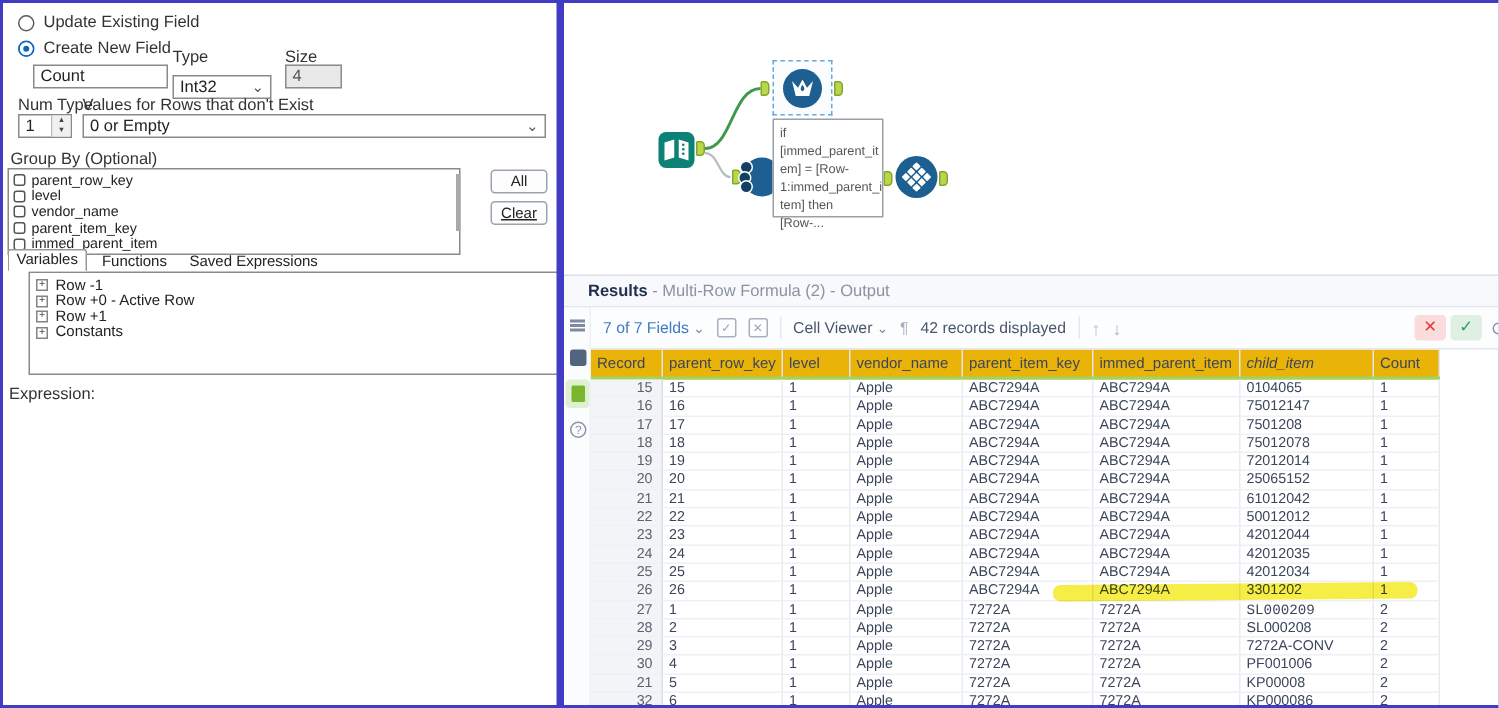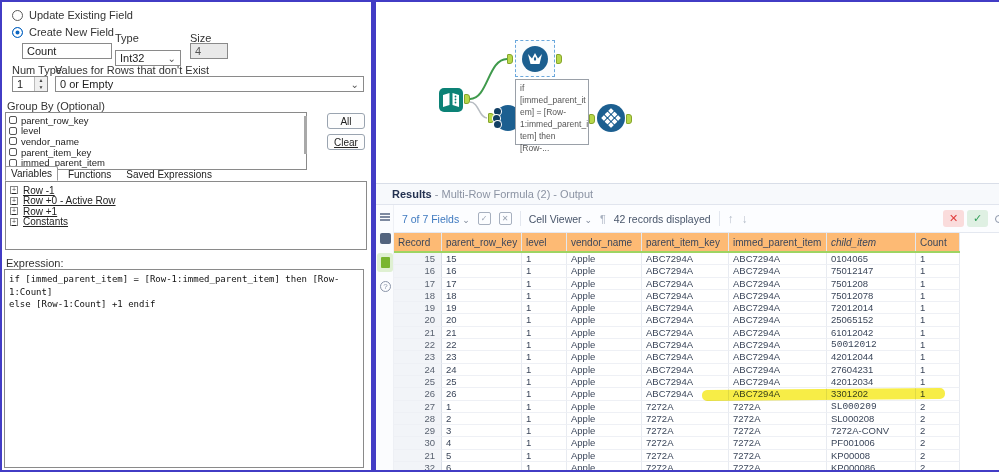--- a/index.html
+++ b/index.html
@@ -59,21 +59,21 @@
   .ticon { width:13px; height:13px; border:1px solid #a7b0bf; border-radius:2px; font-size:8px; line-height:11px; text-align:center; color:#9aa3b2; }
   .arrowgly { color:#b4bcc9; font-size:12px; }
   .sqbtn { width:21px; height:17px; border-radius:3px; text-align:center; line-height:17px; font-size:11px; position:absolute; top:5px; }
   .sqbtn.x { background:#fadcdc; color:#e03c3c; }
   .sqbtn.ok { background:#dff0e3; color:#2f9e57; }
   .mag { position:absolute; width:8px; height:8px; border:1.5px solid #8a94a8; border-radius:50%; }
   .mag::after { content:""; position:absolute; left:6px; top:7px; width:4px; height:1.5px; background:#8a94a8; transform:rotate(45deg); }
 
   .dtable { position:absolute; left:18px; top:49px; width:566px; height:237px; overflow:hidden; }
   .drow { display:flex; height:12.3px; }
-  .dhead { display:flex; height:20px; background:#fdba74; border-bottom:2px solid #9ed462; }
+  .dhead { display:flex; height:20px; background:#eab308; border-bottom:2px solid #9ed462; }
   .dhead .c { font-size:10px; color:#3b465a; padding:4px 0 0 4px; border-right:1px solid #e3e7ee; white-space:nowrap; overflow:hidden; }
   .drow .c { font-size:9.5px; color:#3b465a; line-height:12.3px; padding-left:4px; border-right:1px solid #e8ebf1; border-bottom:1px solid #eef0f5; white-space:nowrap; overflow:hidden; }
   .drow .c.gut { background:#f2f4f8; border-right:1px solid #d9dee6; text-align:right; padding:0 6px 0 0; color:#5a6270; }
   .hl-marker { position:absolute; background:#f4e600; opacity:0.72; border-radius:5px; mix-blend-mode:multiply; transform:rotate(-0.5deg); z-index:6; }
 </style>
 </head>
 <body>
 
 <div class="frame">
 
@@ -125,42 +125,40 @@
       </div>
     <div class="abs scrollthumb" style="left:302px;top:114px;height:38px;"></div>
     <div class="abs wbtn" style="left:325px;top:111px;width:38px;height:16px;">All</div>
     <div class="abs wbtn" style="left:325px;top:132px;width:38px;height:16px;text-decoration:underline;">Clear</div>
 
     <div class="abs tabbar" style="left:3px;top:164px;">
         <div class="tab active">Variables</div>
         <div class="tab">Functions</div>
         <div class="tab">Saved Expressions</div>
       </div>
-    <div class="abs treebox" style="left:3px;top:179px;width:362px;height:69px;text-decoration:underline;">
+    <div class="abs treebox" style="left:17px;top:179px;width:362px;height:69px;">
         <div class="tree-item">
           <span class="exp">+</span>
           <span class="t">Row -1</span>
         </div>
         <div class="tree-item">
           <span class="exp">+</span>
           <span class="t">Row +0 - Active Row</span>
         </div>
         <div class="tree-item">
           <span class="exp">+</span>
           <span class="t">Row +1</span>
         </div>
         <div class="tree-item">
           <span class="exp">+</span>
           <span class="t">Constants</span>
         </div>
       </div>
 
     <div class="abs lbl" style="left:4px;top:255px;">Expression:</div>
-    <div class="abs exprbox" style="left:2px;top:267px;width:360px;height:199px;">if [immed_parent_item] = [Row-1:immed_parent_item] then [Row-1:Count]
-else [Row-1:Count] +1 endif</div>
   </div>
 
   <div class="vdivider"></div>
 
   <div class="canvas">
     <svg width="623" height="182" style="position:absolute;left:0;top:0;">
       <path d="M94,97 C112,97 112,57 131,57" stroke="#3f9a4c" stroke-width="2" fill="none"></path>
       <path d="M94,100 C103,100 103,116 111,116" stroke="#b7bcc2" stroke-width="1.5" fill="none"></path>
       <path d="M146,116 L213,117" stroke="#b7bcc2" stroke-width="1.5" fill="none"></path>
     </svg>
@@ -333,41 +331,41 @@
             <div class="c" style="width: 89px;">61012042</div>
             <div class="c" style="width: 44px;">1</div>
           </div>
           <div class="drow">
             <div class="c gut" style="width: 48px;">22</div>
             <div class="c" style="width: 80px;">22</div>
             <div class="c" style="width: 45px;">1</div>
             <div class="c" style="width: 75px;">Apple</div>
             <div class="c" style="width: 87px;">ABC7294A</div>
             <div class="c" style="width: 98px;">ABC7294A</div>
-            <div class="c" style="width: 89px; font-family: Liberation Mono, monospace;">50012012</div>
+            <div class="c" style="width: 89px;">50012012</div>
             <div class="c" style="width: 44px;">1</div>
           </div>
           <div class="drow">
             <div class="c gut" style="width: 48px;">23</div>
             <div class="c" style="width: 80px;">23</div>
             <div class="c" style="width: 45px;">1</div>
             <div class="c" style="width: 75px;">Apple</div>
             <div class="c" style="width: 87px;">ABC7294A</div>
             <div class="c" style="width: 98px;">ABC7294A</div>
             <div class="c" style="width: 89px;">42012044</div>
             <div class="c" style="width: 44px;">1</div>
           </div>
           <div class="drow">
             <div class="c gut" style="width: 48px;">24</div>
             <div class="c" style="width: 80px;">24</div>
             <div class="c" style="width: 45px;">1</div>
             <div class="c" style="width: 75px;">Apple</div>
             <div class="c" style="width: 87px;">ABC7294A</div>
             <div class="c" style="width: 98px;">ABC7294A</div>
-            <div class="c" style="width: 89px;">27604231</div>
+            <div class="c" style="width: 89px;">42012035</div>
             <div class="c" style="width: 44px;">1</div>
           </div>
           <div class="drow">
             <div class="c gut" style="width: 48px;">25</div>
             <div class="c" style="width: 80px;">25</div>
             <div class="c" style="width: 45px;">1</div>
             <div class="c" style="width: 75px;">Apple</div>
             <div class="c" style="width: 87px;">ABC7294A</div>
             <div class="c" style="width: 98px;">ABC7294A</div>
             <div class="c" style="width: 89px;">42012034</div>

